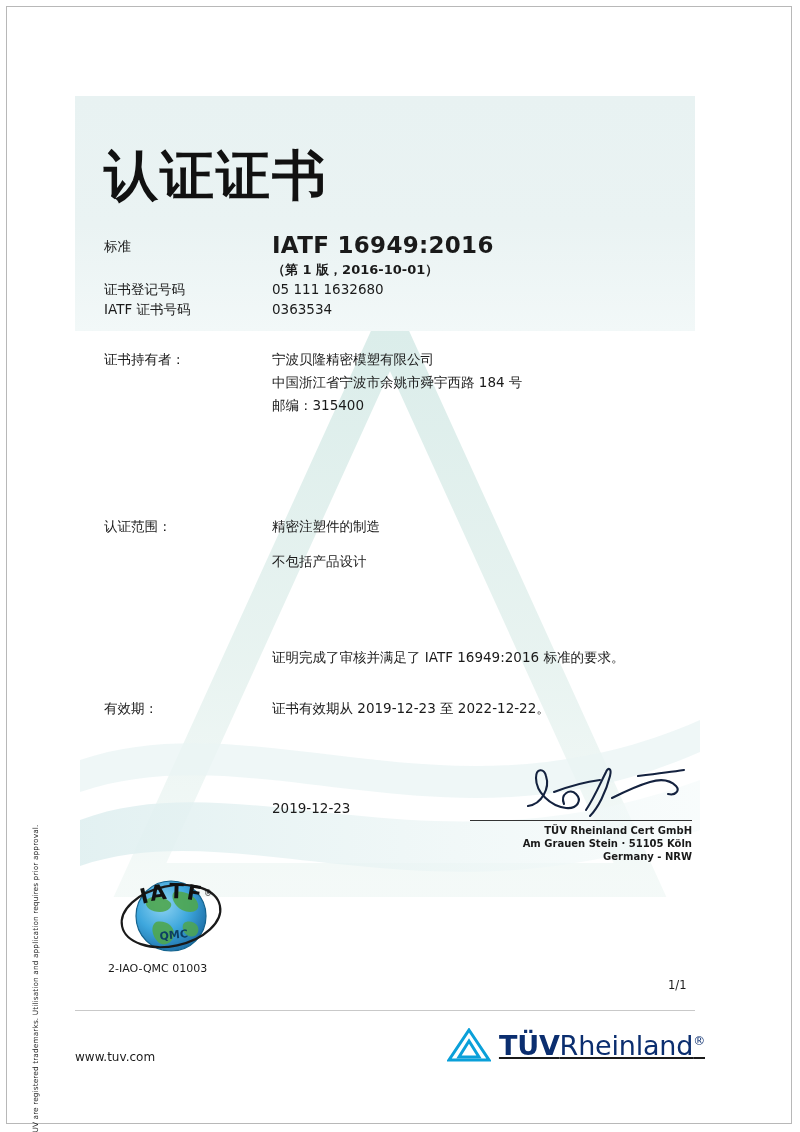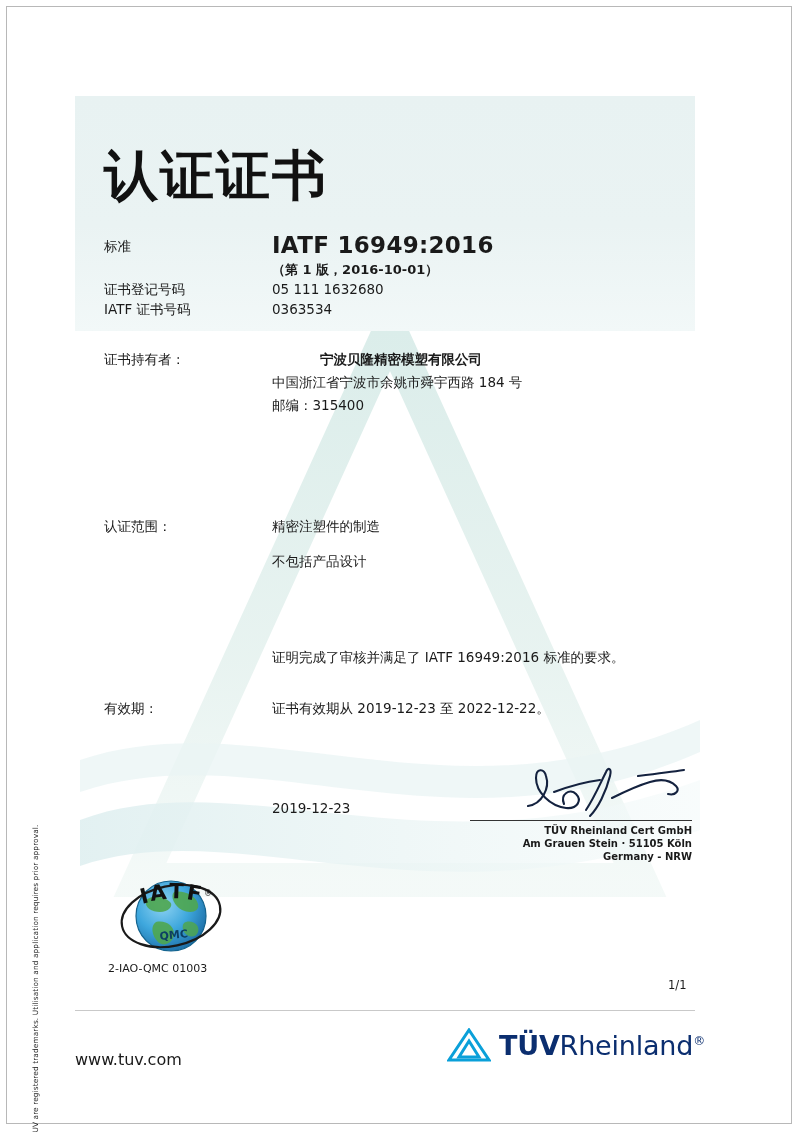--- a/index.html
+++ b/index.html
@@ -83,21 +83,21 @@
     font-weight: bold;
     font-family: "DejaVu Sans", "Liberation Sans", sans-serif;
   }
 
   .reg-label    { left: 104px; top: 281px; }
   .reg-value    { left: 272px; top: 281px; }
   .iatf-label   { left: 104px; top: 301px; }
   .iatf-value   { left: 272px; top: 301px; }
 
   .holder-label { left: 104px; top: 351px; }
-  .holder-l1    { left: 272px; top: 351px; font-weight: bold; margin-left: 48px; }
+  .holder-l1    { left: 272px; top: 351px; font-weight: normal; }
   .holder-l2    { left: 272px; top: 374px; }
   .holder-l3    { left: 272px; top: 397px; }
 
   .scope-label  { left: 104px; top: 518px; }
   .scope-l1     { left: 272px; top: 518px; }
   .scope-l2     { left: 272px; top: 553px; }
 
   .statement    { left: 272px; top: 649px; }
 
   .valid-label  { left: 104px; top: 700px; }
@@ -154,28 +154,29 @@
   
   .footer-rule {
     position: absolute;
     left: 75px; top: 1010px;
     width: 620px;
     border-bottom: 1px solid #c9c9c9;
   }
   .footer-url {
     position: absolute;
     left: 75px; top: 1050px;
-    font-size: 16px;
+    font-size: 12px;
     color: #1a1a1a;
     font-family: "DejaVu Sans", "Liberation Sans", sans-serif;
   }
   .tuv-logo {
     position: absolute;
     right: 95px; top: 1028px;
     text-align: right;
+    text-decoration: underline;
   }
   .tuv-row { display: flex; align-items: center; justify-content: flex-end; }
   .tuv-tri { margin-right: 8px; }
   .tuv-word {
     font-size: 27px;
     color: #0b2e6f;
     letter-spacing: -0.2px;
     font-family: "DejaVu Sans", "Liberation Sans", sans-serif;
   }
   .tuv-word b { font-weight: bold; }

